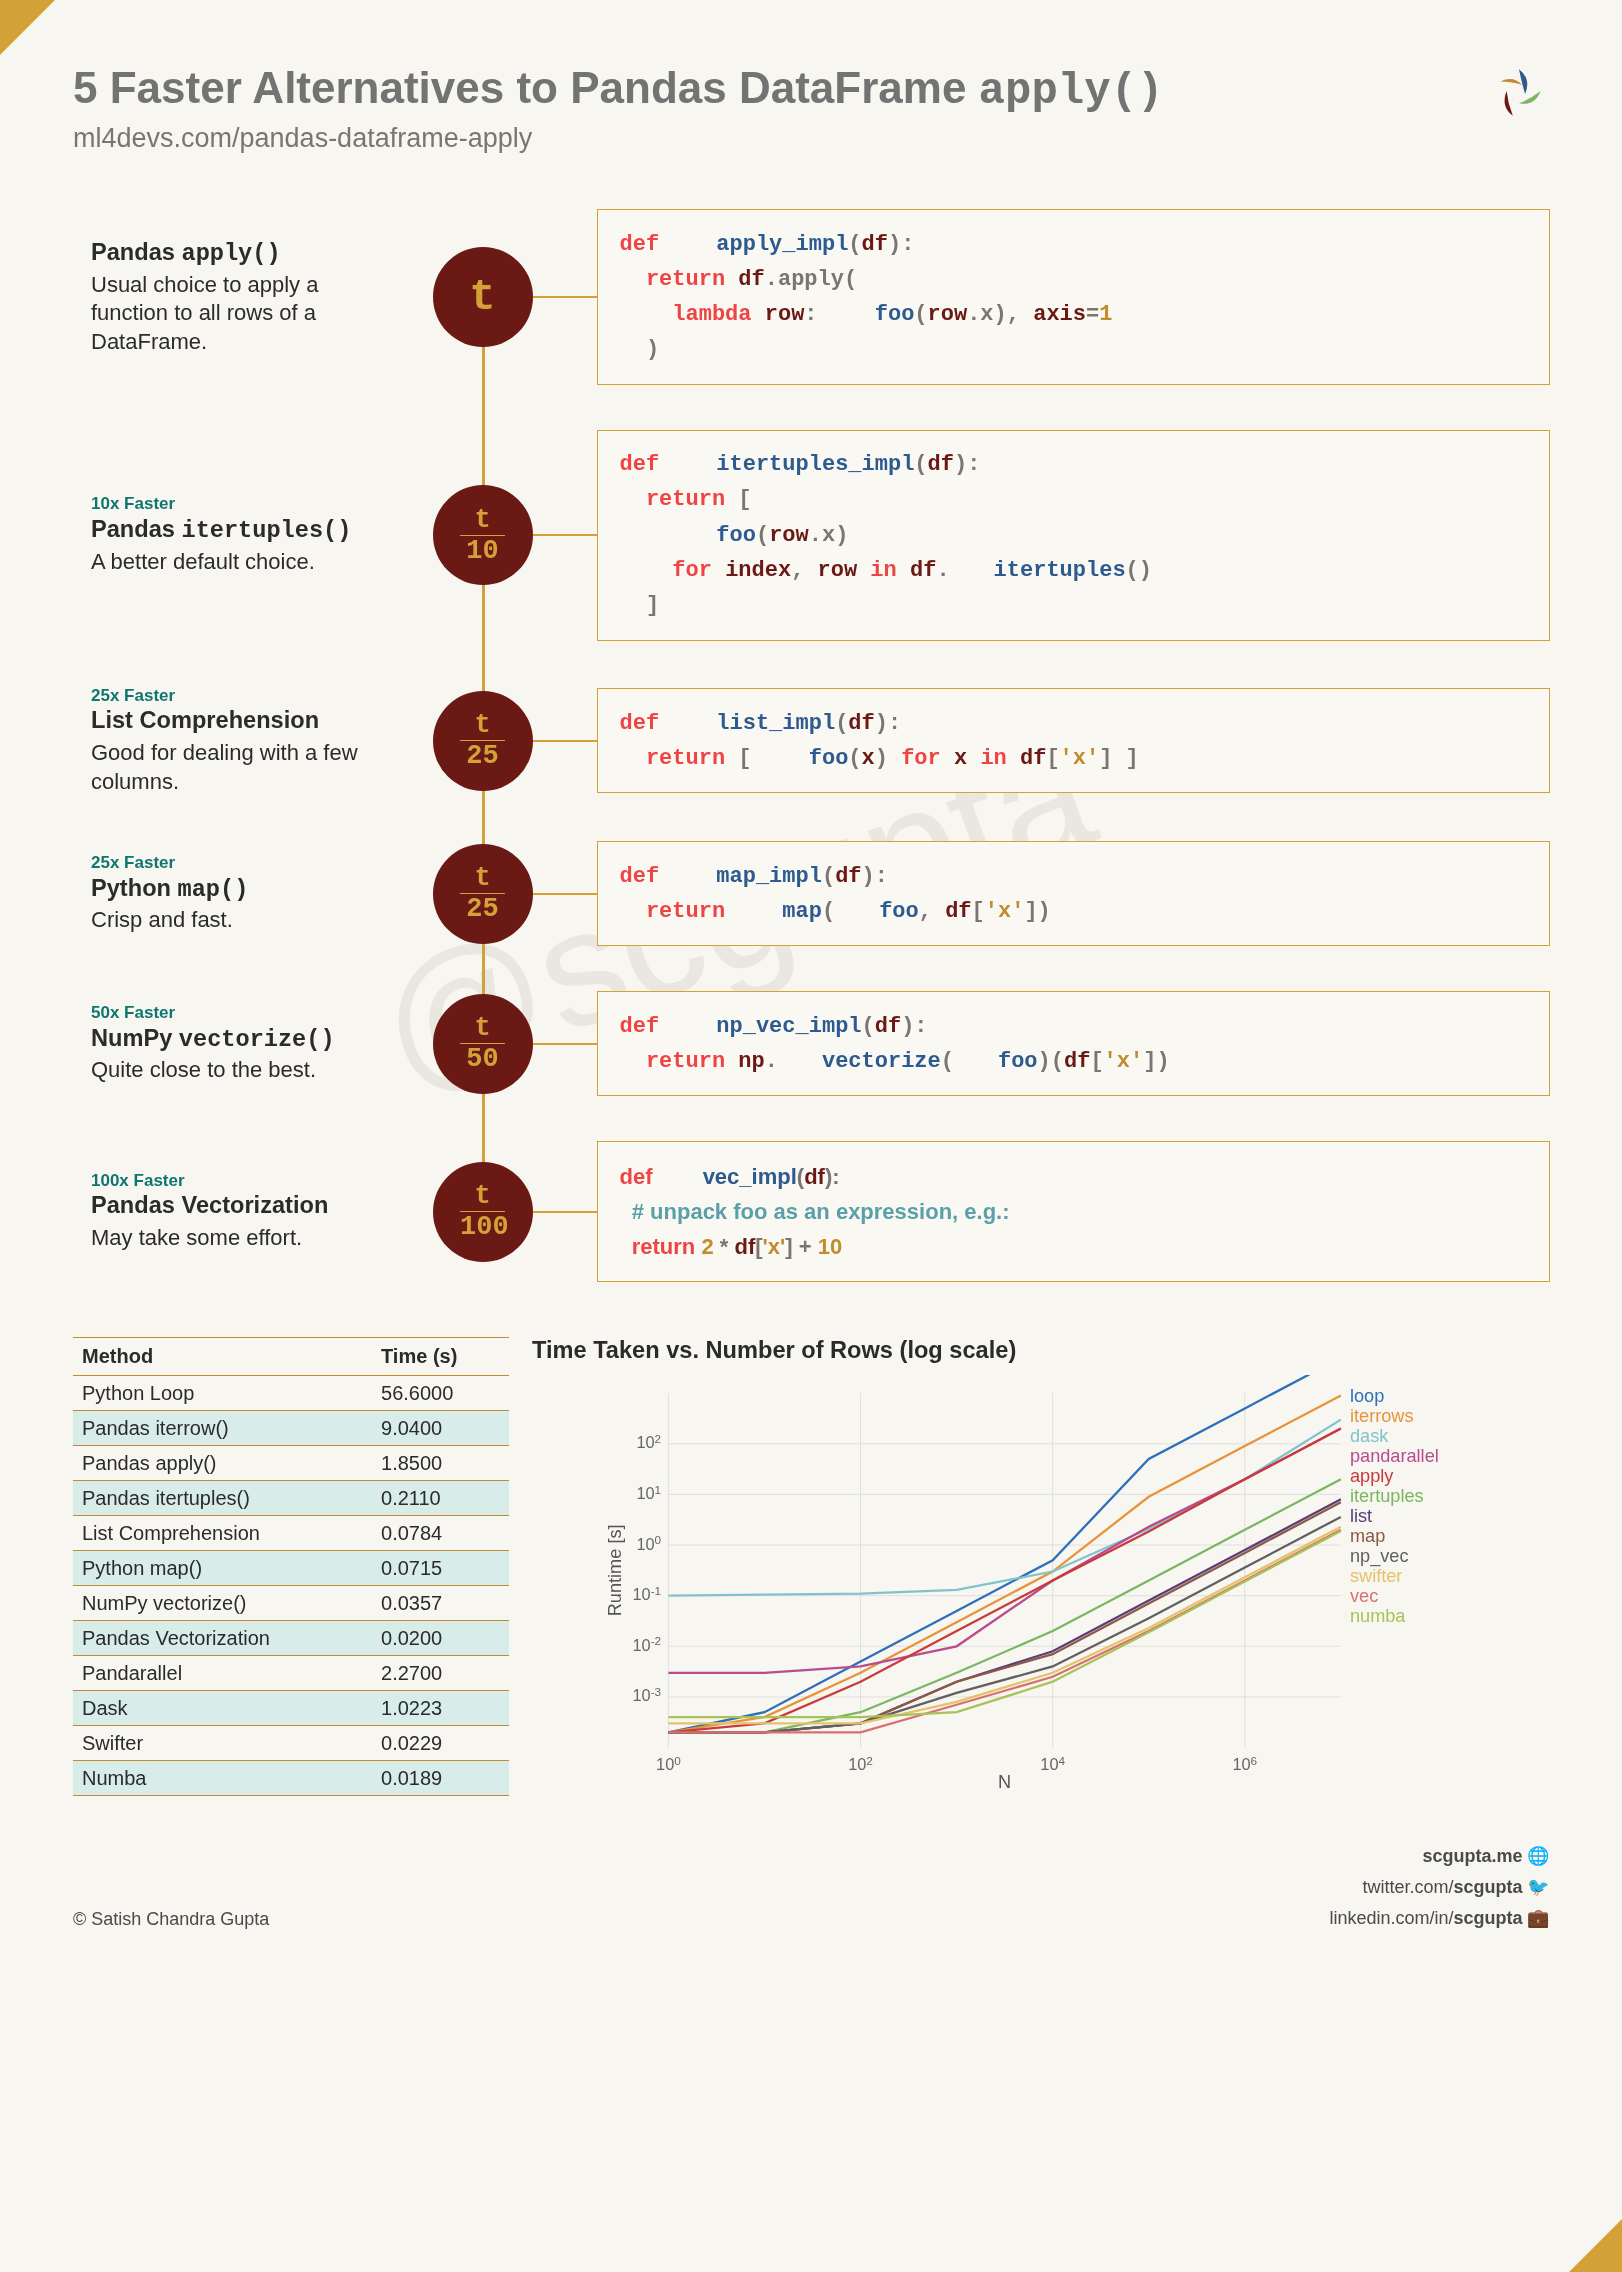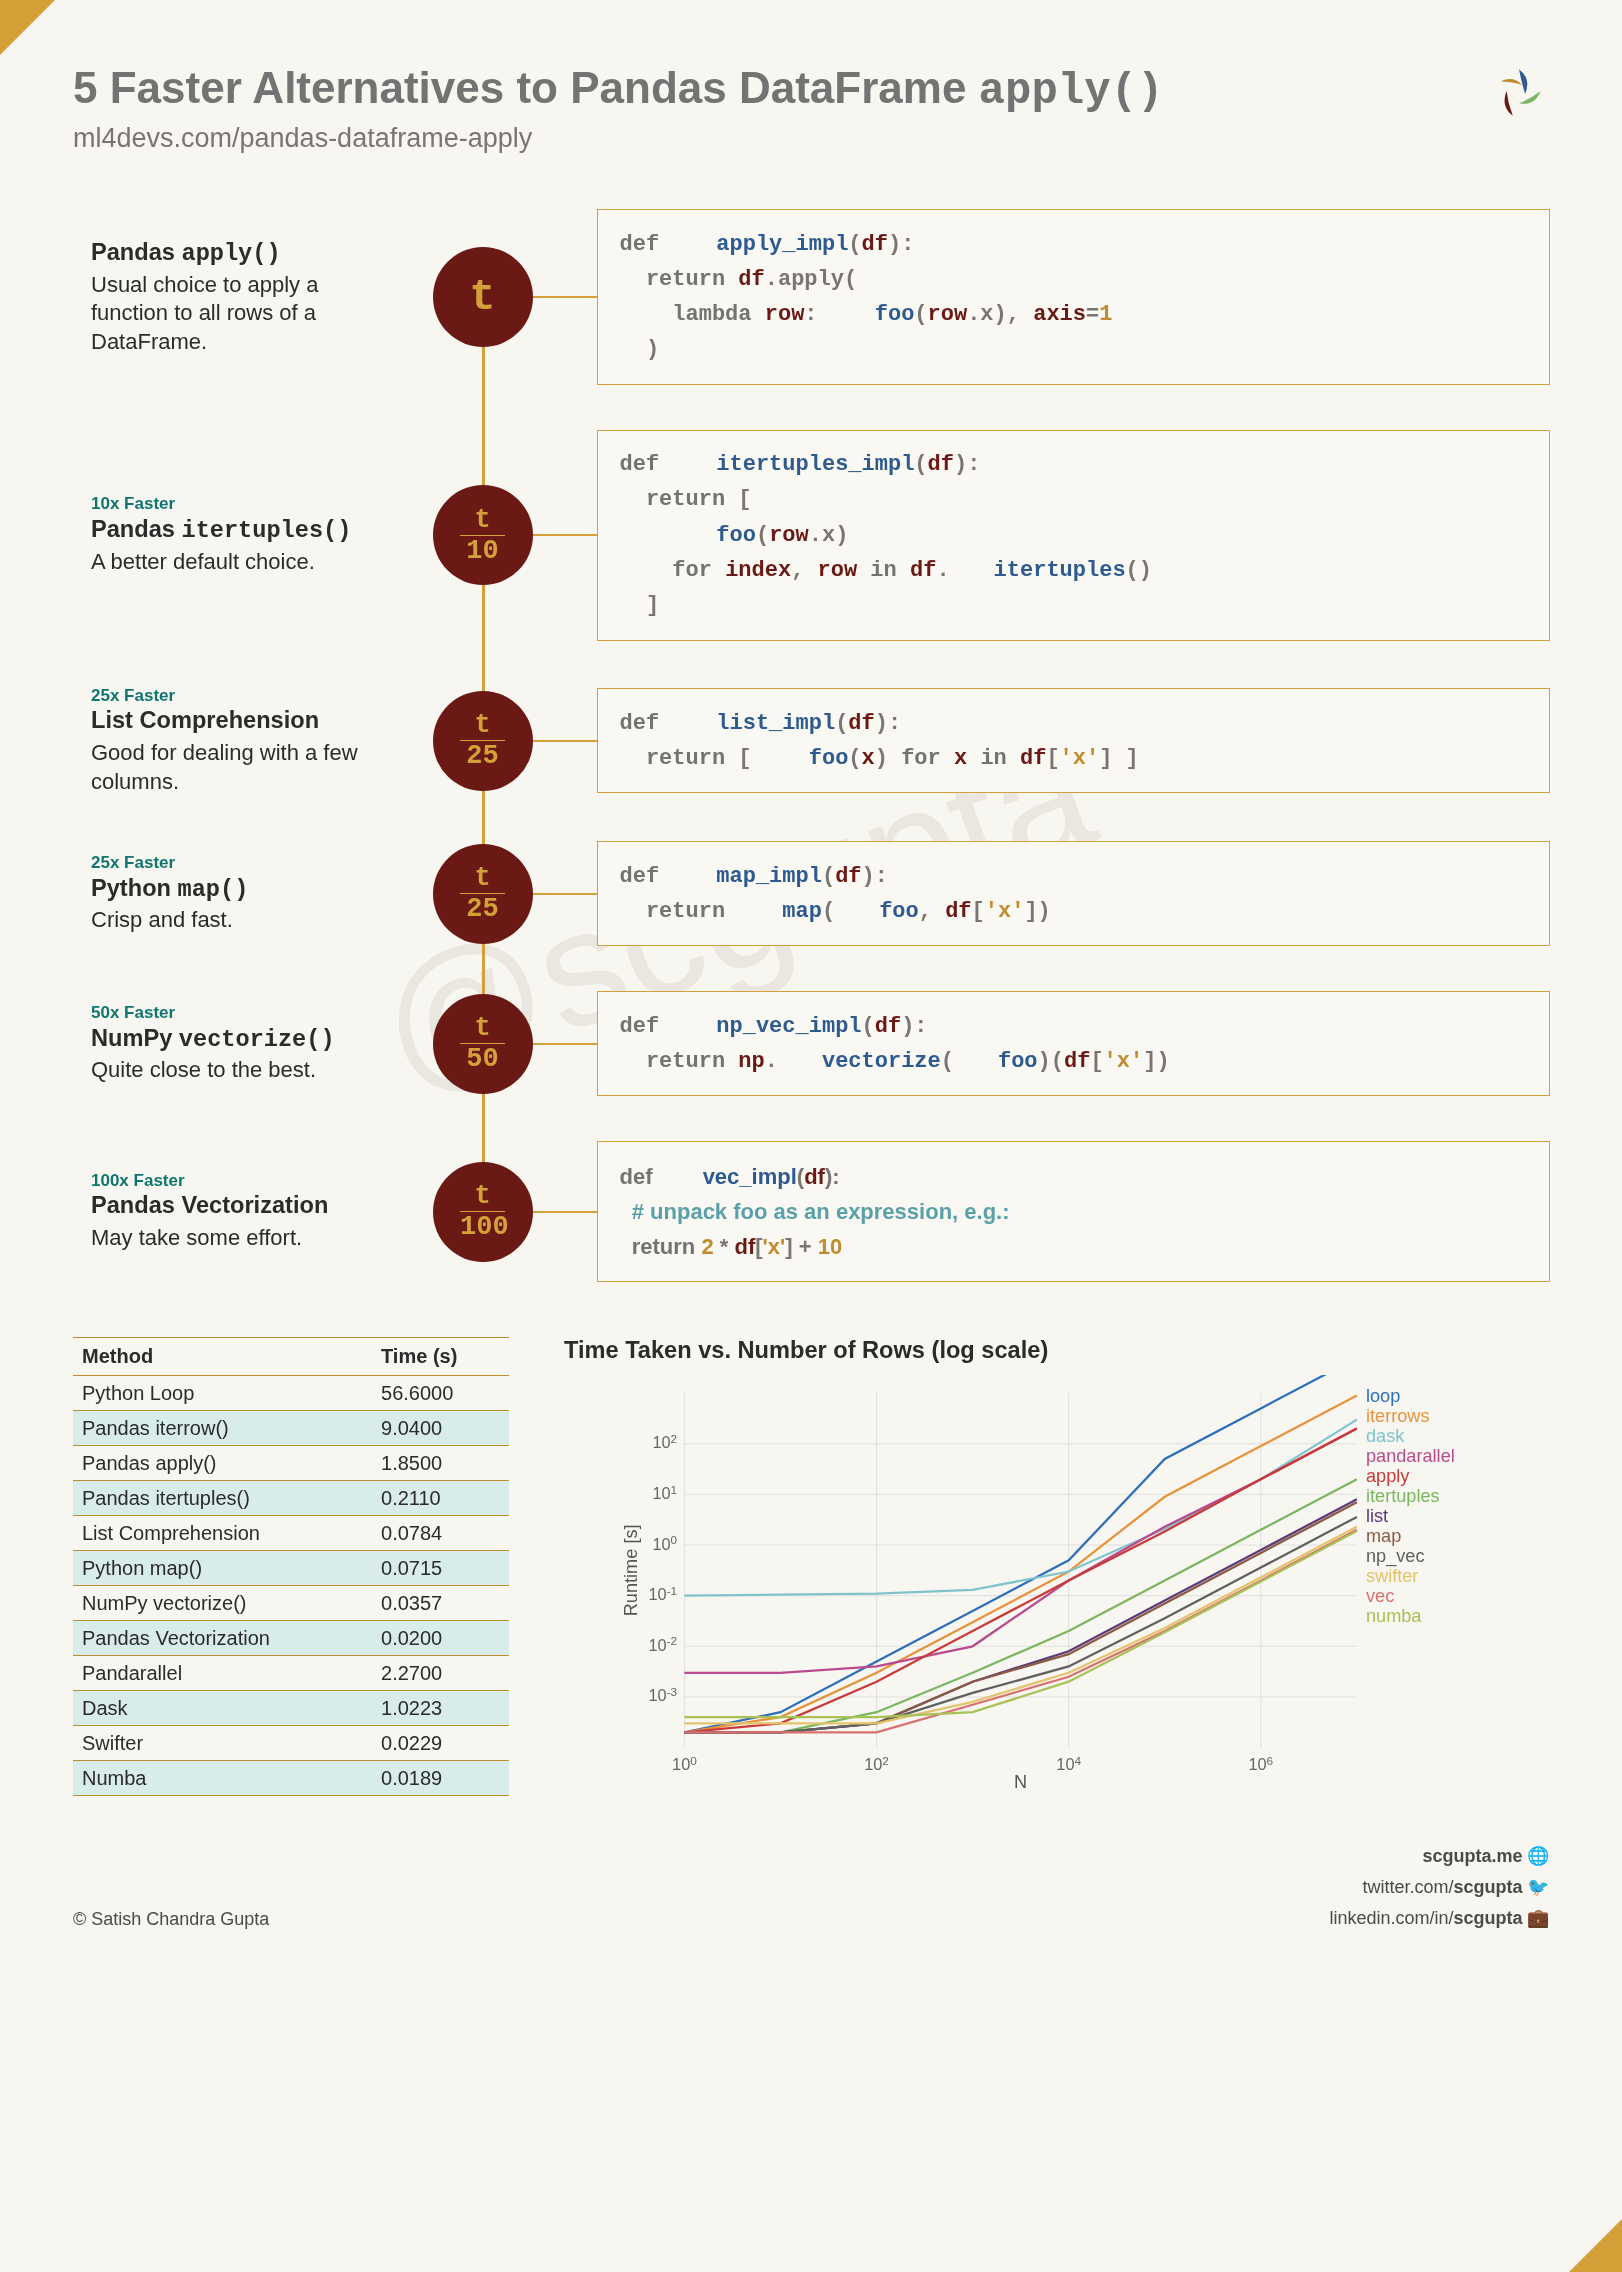--- a/index.html
+++ b/index.html
@@ -16,25 +16,25 @@
   .method-row { display:flex; align-items:center; margin-bottom:45px; position:relative; min-height:100px; }
   .desc-col { width:327px; padding-right:18px; }
   .speed-label { color:#0f766e; font-weight:700; font-size:17px; }
   .method-title { font-size:23.6px; font-weight:700; color:#2b2b2b; margin-top:1.8px; }
   .method-title .mono { font-family:'Courier New',monospace; }
   .method-desc { font-size:22px; color:#2b2b2b; margin-top:3.6px; line-height:1.3; }
   .badge { width:100px; height:100px; background:#6b1914; border-radius:50%; display:flex; flex-direction:column; align-items:center; justify-content:center; color:#d4a139; font-family:'Courier New',monospace; font-weight:700; font-size:27px; position:relative; z-index:2; margin-left:14.5px; flex-shrink:0; }
   .badge .num-line { border-top:1.8px solid #d4a139; width:45px; text-align:center; }
   .conn { flex:0 0 64px; height:1.8px; background:#d4a139; }
   .code-box { flex:1; border:1.8px solid #d4a139; padding:16.4px 22px; font-family:'Courier New',monospace; font-size:22px; font-weight:700; line-height:1.6; color:#7a7570; background:#faf8f3; }
-  .kw { color:#737373; }
+  .kw { color:#ef4444; }
   .fn { color:#2d5a8f;margin-left:44px; }
   .var { color:#6b1914; }
   .op { color:#c08c2e; }
-  .bottom { display:flex; gap:55px; margin-top:55px; }
+  .bottom { display:flex; gap:23px; margin-top:55px; }
   .table-col { width:436px; }
   .res-table { width:100%; border-collapse:collapse; font-size:20px; }
   .res-table th { font-weight:700; text-align:left; padding:7.3px 9px; border-top:1.8px solid #c08c2e; border-bottom:1.8px solid #c08c2e; }
   .res-table td { padding:5.5px 9px; border-bottom:0.9px solid #c08c2e; }
   .res-table tr:nth-child(even) td { background:#d8ecea; }
   .res-table tr:nth-child(odd) td { background:transparent; }
   .table-cap { font-size:16.4px; color:#7a7570; margin-top:7.3px; line-height:1.3; }
   .chart-col { flex:1; }
   .chart-title { font-size:23.6px; font-weight:700; color:#2b2b2b; margin-bottom:11px; }
   .chart-wrap { position:relative; width:100%; height:418px; }

